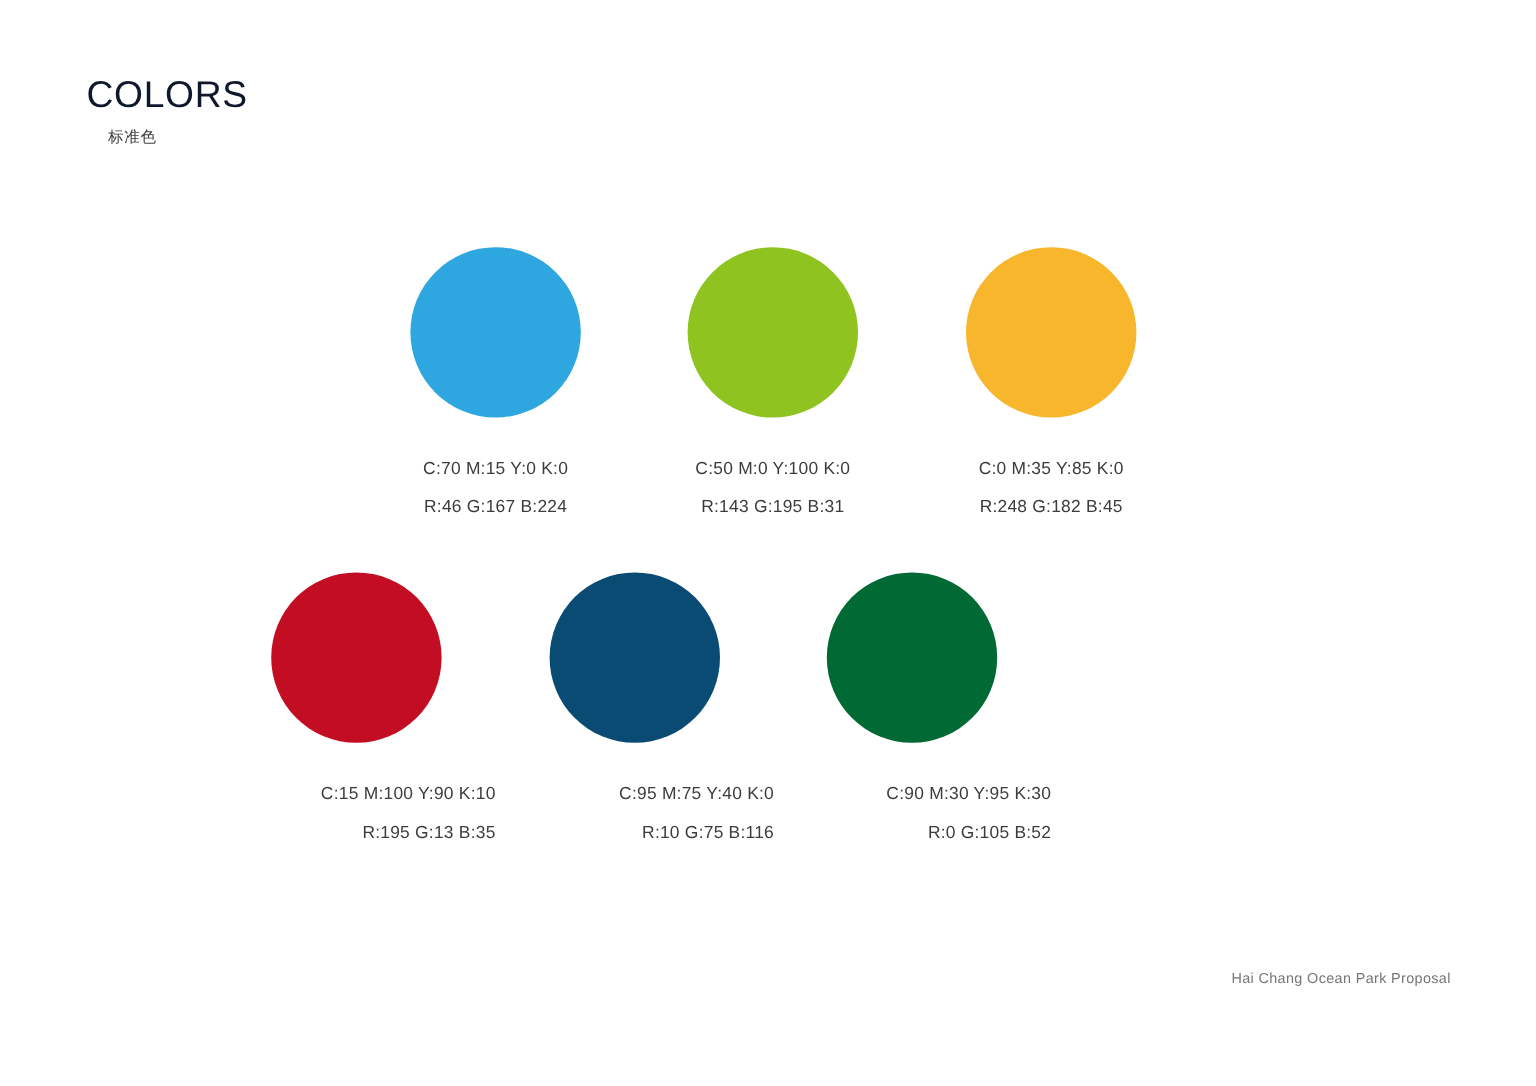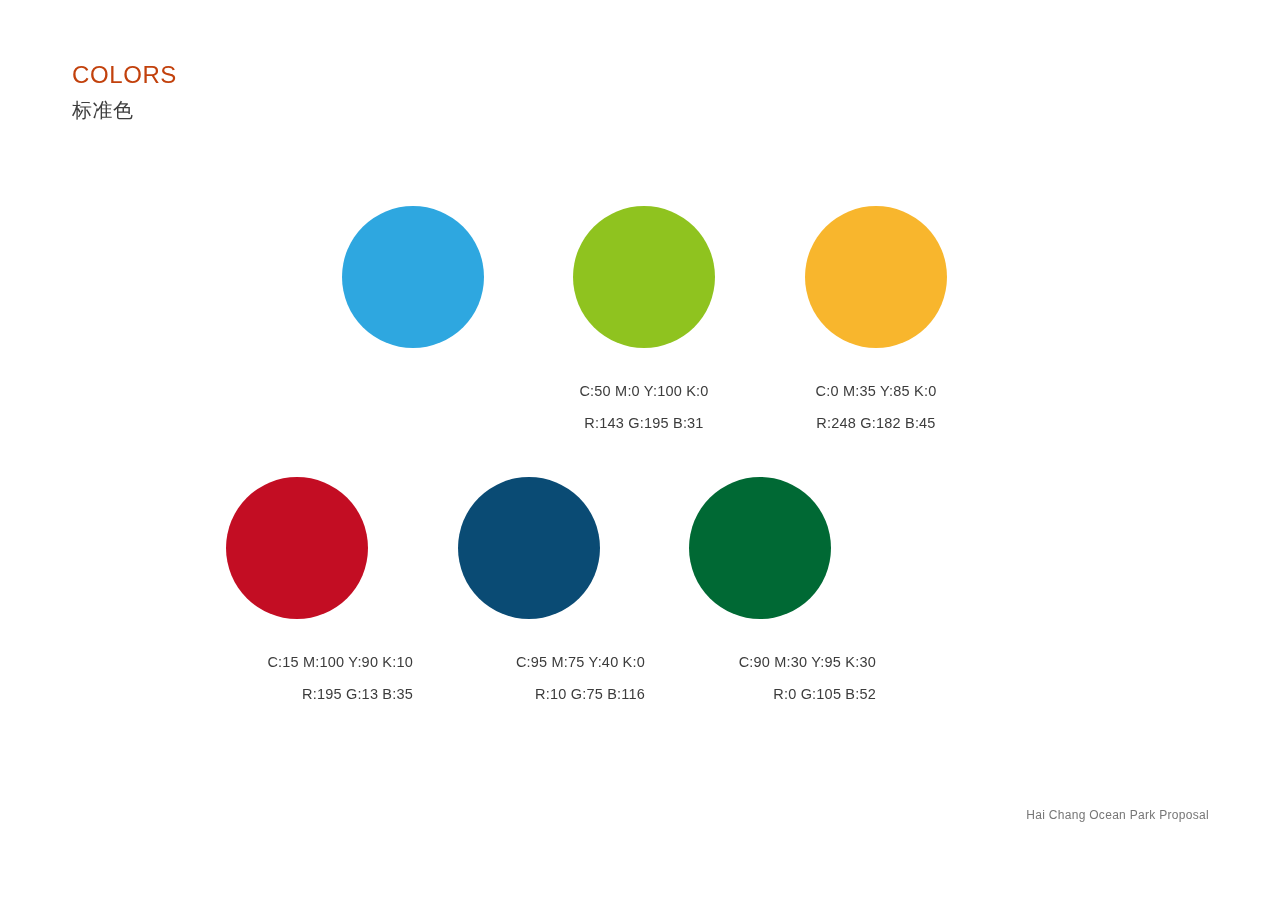--- a/index.html
+++ b/index.html
@@ -17,33 +17,34 @@
     -webkit-font-smoothing: antialiased;
   }
 
   
   .page-header {
     position: absolute;
     left: 72px;
     top: 62px;
   }
   .page-title {
-    font-size: 24px;
+    font-size: 31px;
     font-weight: 400;
     letter-spacing: 0.6px;
-    color: #c2410c;
+    color: #0f172a;
     line-height: 1.1;
     margin: 0;
   }
   .page-subtitle {
-    font-size: 20px;
+    font-size: 13px;
     font-weight: 400;
     color: #3e3e3e;
     margin-top: 9px;
     letter-spacing: 0.5px;
+    margin-left: 18px;
   }
 
   
   .swatch-grid {
     position: absolute;
     left: 0;
     top: 0;
     width: 1280px;
     height: 905px;
   }
@@ -95,20 +96,24 @@
 
 <div class="page-header">
   <h1 class="page-title">COLORS</h1>
   <div class="page-subtitle">标准色</div>
 </div>
 
 <div class="swatch-grid">
 
   <div class="swatch row-1" style="left:413px">
     <div class="swatch-circle" style="background:#2EA7E0"></div>
+    <div class="swatch-labels">
+      <div class="swatch-cmyk">C:70  M:15  Y:0  K:0</div>
+      <div class="swatch-rgb">R:46  G:167  B:224</div>
+    </div>
   </div>
 
   <div class="swatch row-1" style="left:644px">
     <div class="swatch-circle" style="background:#8FC31F"></div>
     <div class="swatch-labels">
       <div class="swatch-cmyk">C:50  M:0  Y:100  K:0</div>
       <div class="swatch-rgb">R:143  G:195  B:31</div>
     </div>
   </div>
 

